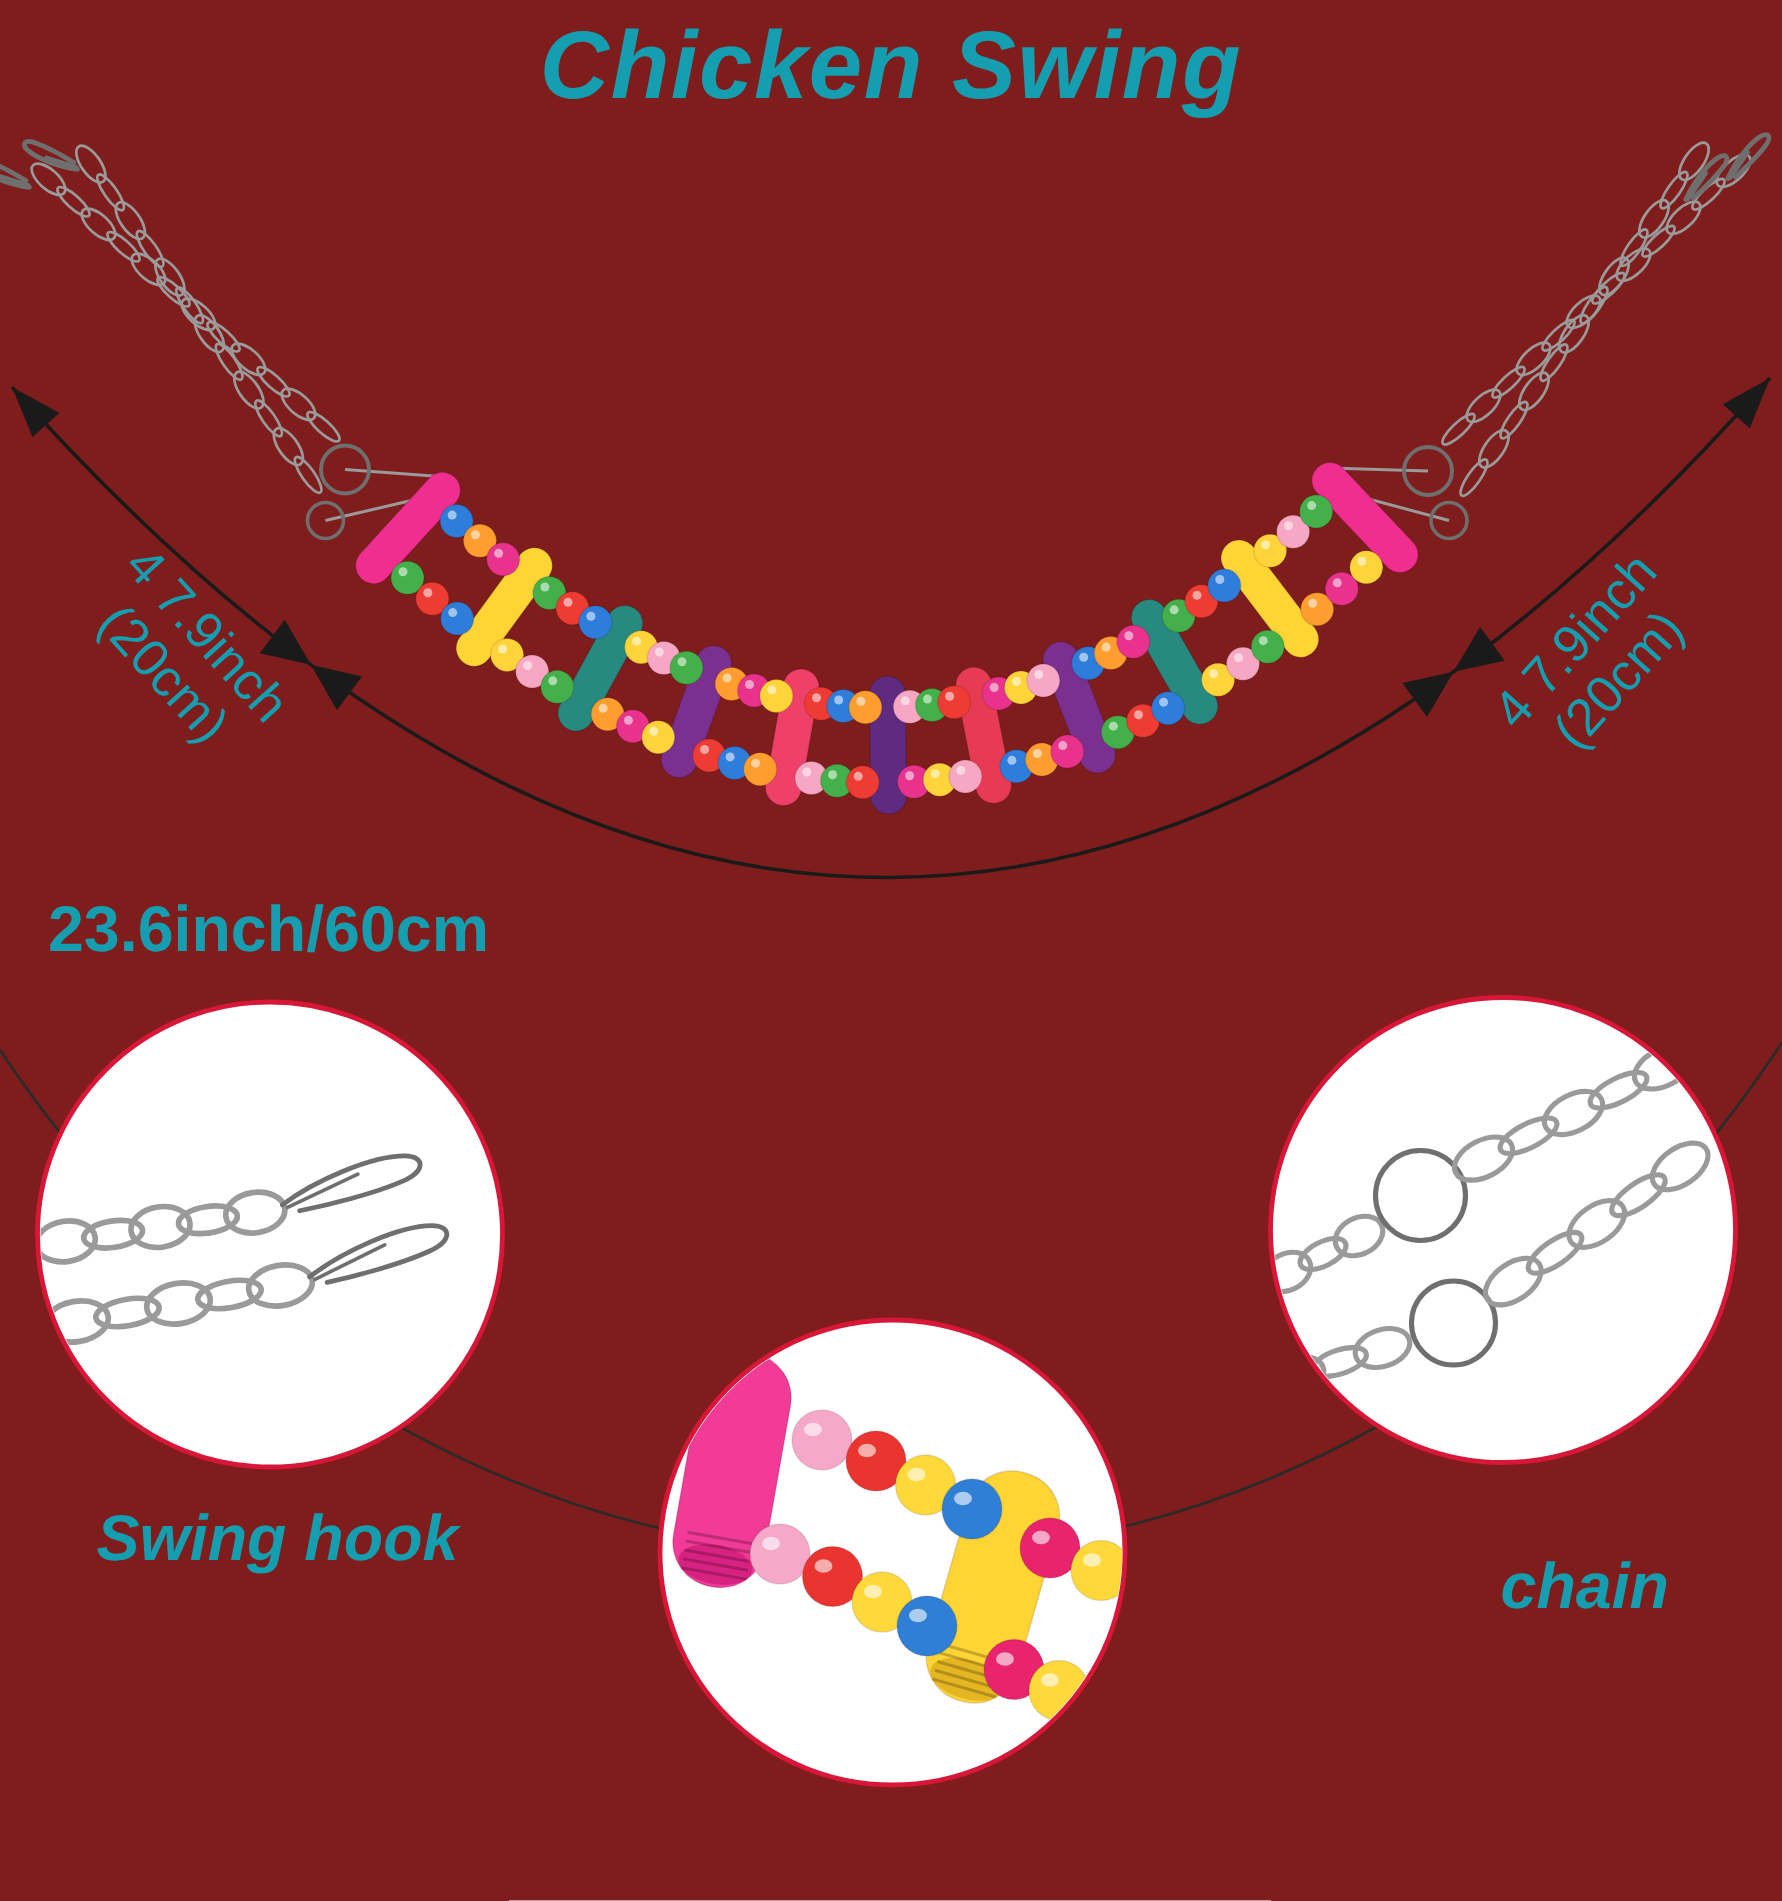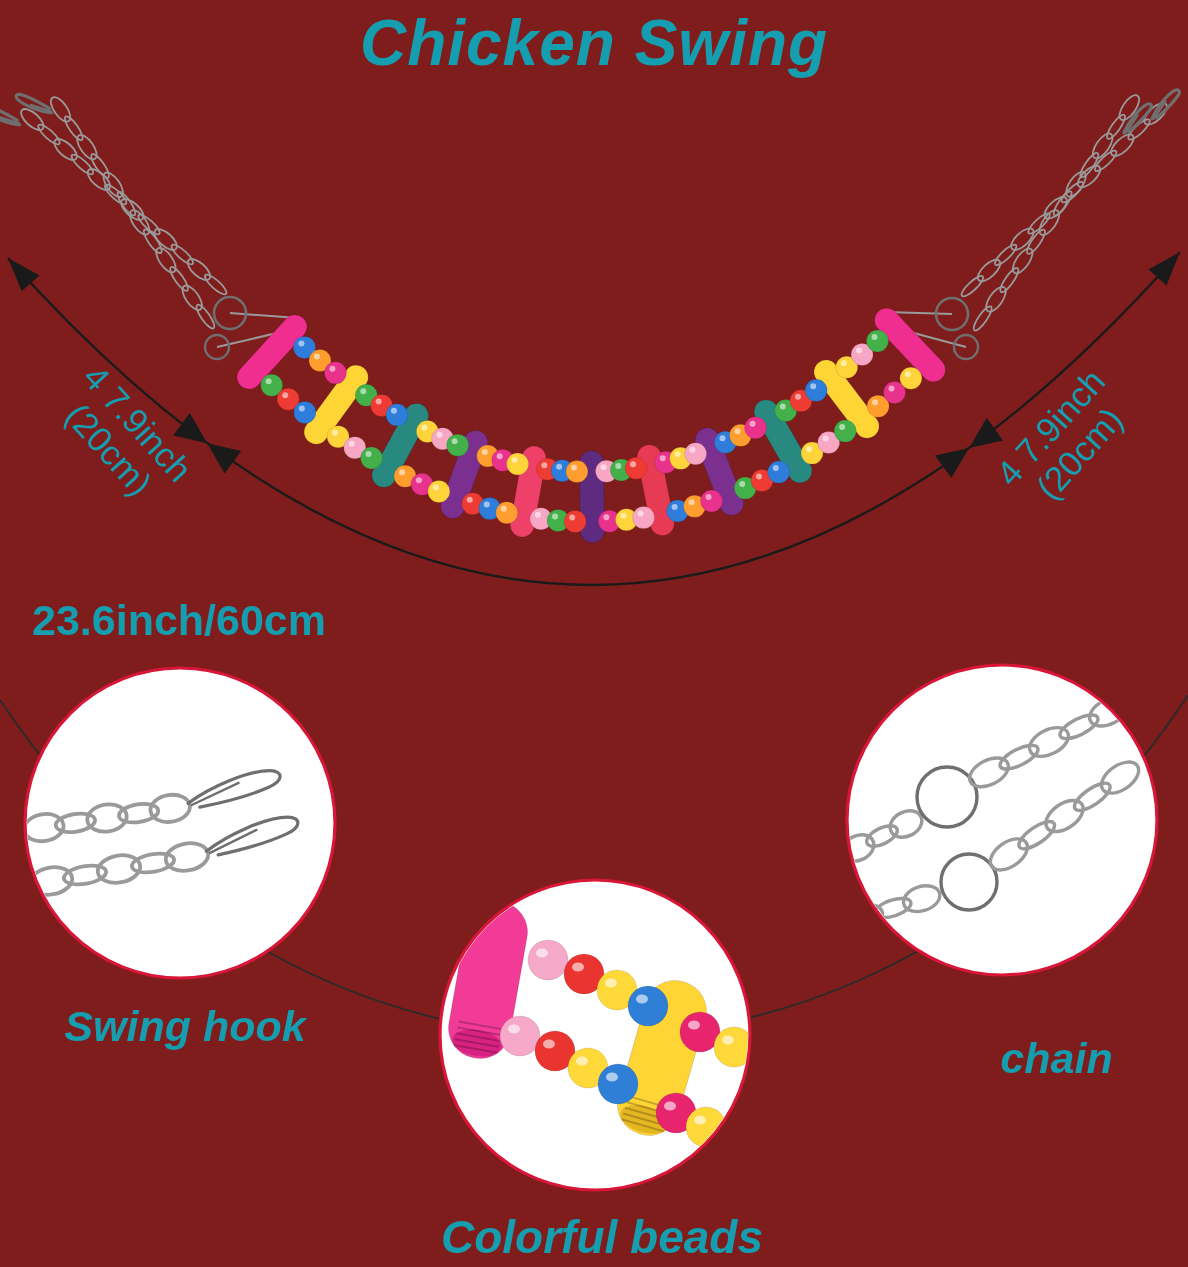--- a/index.html
+++ b/index.html
@@ -357,14 +357,13 @@
 
   <div class="label meas meas-right">
     <div>4 7.9inch</div>
     <div>(20cm)</div>
   </div>
 
   <div class="label meas-bottom">23.6inch/60cm</div>
 
   <div class="label caption cap-hook">Swing hook</div>
   <div class="label caption cap-chain">chain</div>
-  <div class="label caption cap-beads">Colorful beads</div>
 </div>
 
 </body></html>

